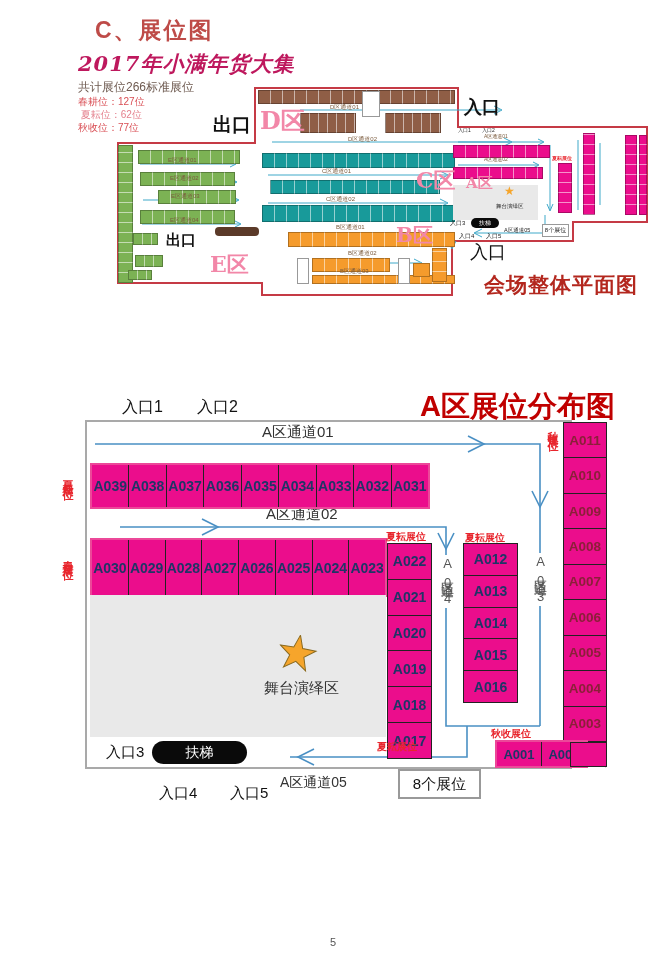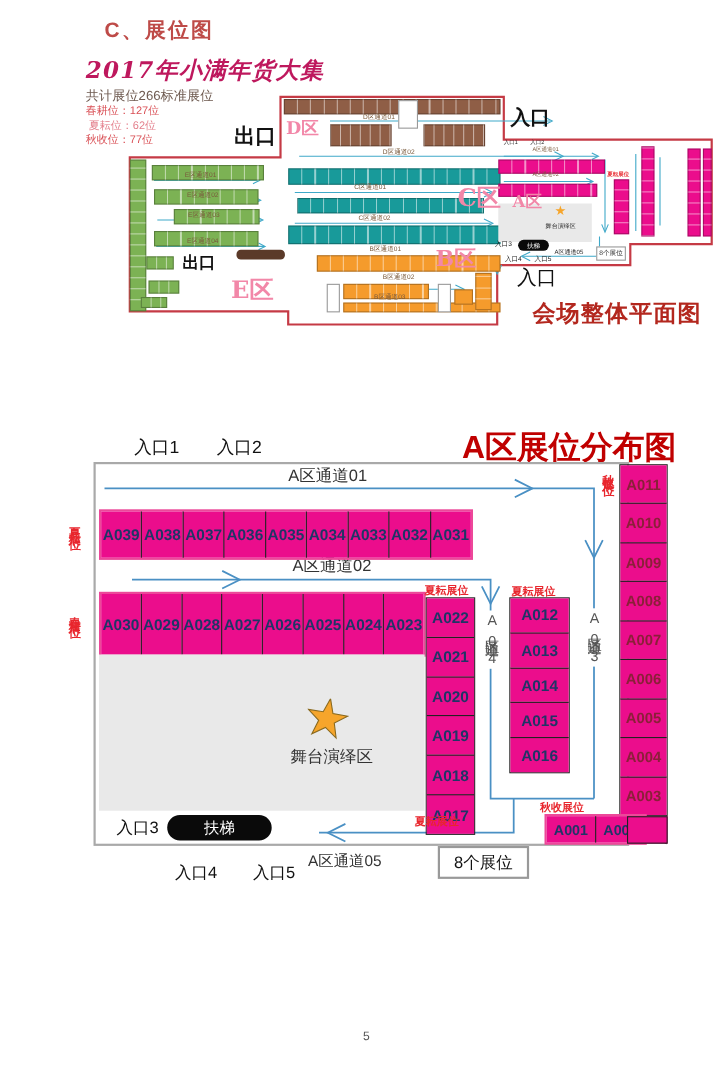--- a/index.html
+++ b/index.html
@@ -1,21 +1,21 @@
 <!DOCTYPE html>
 <html><head>
 <meta charset="utf-8">
 <style>
   * { margin:0; padding:0; box-sizing:border-box; }
   body { background:#fff; font-family:"Liberation Sans", sans-serif; }
   #page { position:relative; width:656px; height:975px; background:#fff; overflow:hidden; margin:0 auto; }
   .abs { position:absolute; }
 
   
-  .sec-heading { font-size:19px; font-weight:bold; color:#BE4B48; letter-spacing:2px; }
+  .sec-heading { font-size:23px; font-weight:bold; color:#BE4B48; letter-spacing:2px; }
   .doc-title { font-family:"DejaVu Serif", serif; font-style:italic; font-weight:bold; font-size:21px; color:#be185d; letter-spacing:1px; }
   .doc-sub { font-size:12px; color:#6E5A50; }
   .stat { font-size:10px; color:#D94F55; line-height:13px; white-space:nowrap; }
   .stat:nth-child(2) { color:#E4808D;text-align:center; }
 
   
   .strip { position:absolute; border:1px solid rgba(0,0,0,.28); }
   .cells-h { background-image:repeating-linear-gradient(90deg, rgba(255,255,255,0) 0, rgba(255,255,255,0) 11px, rgba(255,255,255,.55) 11px, rgba(255,255,255,.55) 12px); }
   .cells-h2 { background-image:repeating-linear-gradient(90deg, rgba(255,255,255,0) 0, rgba(255,255,255,0) 8px, rgba(255,255,255,.55) 8px, rgba(255,255,255,.55) 9px); }
   .cells-v { background-image:repeating-linear-gradient(0deg, rgba(255,255,255,0) 0, rgba(255,255,255,0) 9px, rgba(255,255,255,.55) 9px, rgba(255,255,255,.55) 10px); }
@@ -130,21 +130,21 @@
     <div class="strip cells-h" style="left:453px;top:82px;width:90px;height:12px;background-color:#EB0D8C;"></div>
     <div class="strip cells-v" style="left:558px;top:78px;width:14px;height:50px;background-color:#EB0D8C;"></div>
     <div class="strip cells-v" style="left:583px;top:48px;width:12px;height:82px;background-color:#EB0D8C;"></div>
     <div class="strip cells-v" style="left:625px;top:50px;width:12px;height:80px;background-color:#EB0D8C;"></div>
     <div class="strip cells-v" style="left:639px;top:50px;width:8px;height:80px;background-color:#EB0D8C;"></div>
     <div class="abs" style="left:453px;top:100px;width:85px;height:35px;background:#E9E9E9;"></div>
     <div class="abs zone-wm" style="left:466px;top:91px;font-size:15px;">A区</div>
     <div class="abs" style="left:504px;top:99px;font-size:12px;color:#F6A52B;">★</div>
     <div class="abs mini-label" style="left:496px;top:119px;font-size:5.5px;">舞台演绎区</div>
 
-    <div class="abs zone-wm" style="left:260px;top:24px;font-size:16px;text-align:center;">D区</div>
+    <div class="abs zone-wm" style="left:260px;top:24px;font-size:24px;text-align:center;">D区</div>
     <div class="abs zone-wm" style="left:416px;top:84px;font-size:22px;">C区</div>
     <div class="abs zone-wm" style="left:396px;top:140px;font-size:20px;">B区</div>
     <div class="abs zone-wm" style="left:210px;top:168px;font-size:22px;">E区</div>
 
     <div class="abs ov-pass" style="left:330px;top:19px;">D区通道01</div>
     <div class="abs ov-pass" style="left:348px;top:51px;">D区通道02</div>
     <div class="abs ov-pass" style="left:322px;top:83px;">C区通道01</div>
     <div class="abs ov-pass" style="left:326px;top:111px;">C区通道02</div>
     <div class="abs ov-pass" style="left:336px;top:139px;">B区通道01</div>
     <div class="abs ov-pass" style="left:348px;top:165px;">B区通道02</div>

